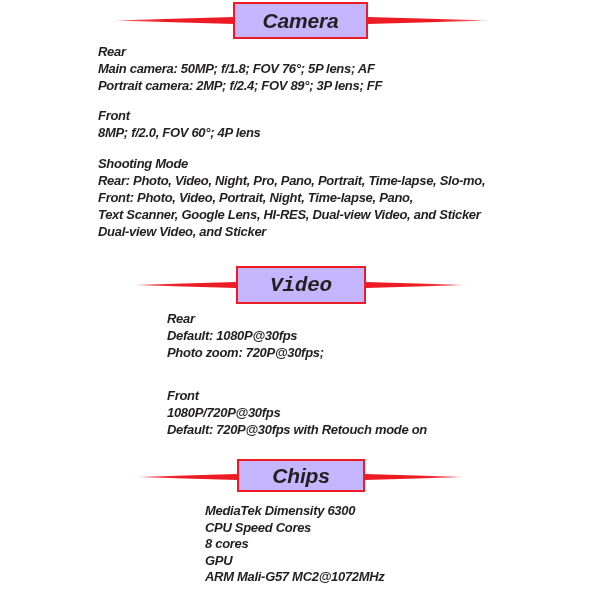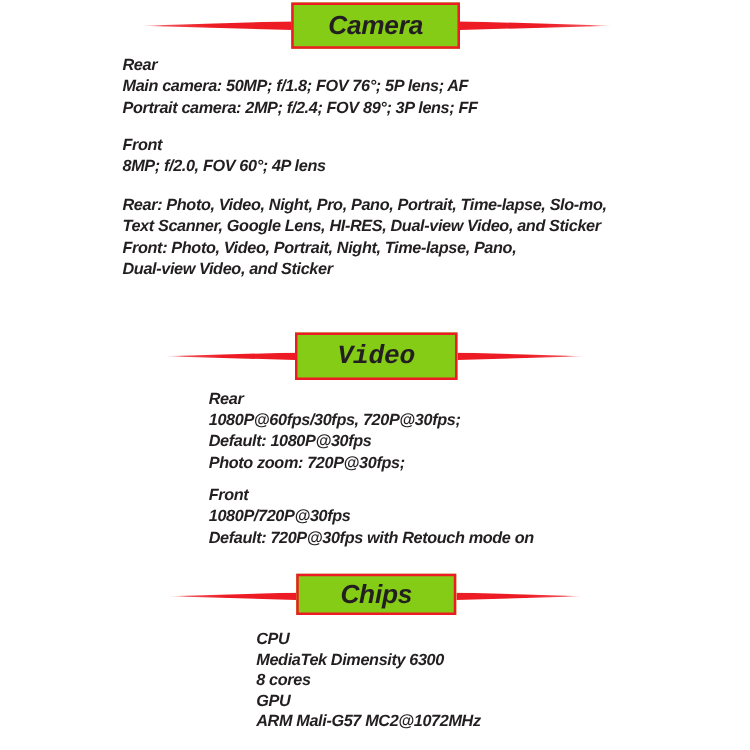--- a/index.html
+++ b/index.html
@@ -4,21 +4,21 @@
 <style>
   :root { --accent:#ed1c24; --text:#231f20; --background:#ffffff; }
   html,body { margin:0; padding:0; }
   .page {
     position:relative; width:600px; height:600px;
     background:var(--background); overflow:hidden;
     font-family:"Liberation Sans", sans-serif;
     font-style:italic; font-weight:bold; color:var(--text);
   }
   .hdr-box {
-    position:absolute; background:#84cc16;
+    position:absolute; background:#c4b5fd;
     border:2px solid var(--accent);
     display:flex; align-items:center; justify-content:center;
     box-sizing:border-box; z-index:2;
   }
   .hdr-title { font-size:21px; letter-spacing:-0.2px; }
   .ribbon { position:absolute; z-index:1; }
   .ribbon.left {
     clip-path:polygon(0 50%, 100% 0, 100% 100%);
     background:linear-gradient(to right, rgba(237,28,36,0) 0%, rgba(237,28,36,0.75) 15%, #ed1c24 45%);
   }
@@ -46,52 +46,52 @@
     <div class="spec-line">Main camera: 50MP; f/1.8; FOV 76°; 5P lens; AF</div>
     <div class="spec-line">Portrait camera: 2MP; f/2.4; FOV 89°; 3P lens; FF</div>
   </div>
 
   <div class="group" style="left:98px; top:107px;">
     <div class="spec-heading">Front</div>
     <div class="spec-line">8MP; f/2.0, FOV 60°; 4P lens</div>
   </div>
 
   <div class="group" style="left:98px; top:155px;">
+    <div class="spec-heading">Shooting Mode</div>
     <div class="spec-line">Rear: Photo, Video, Night, Pro, Pano, Portrait, Time-lapse, Slo-mo,</div>
+    <div class="spec-line">Front: Photo, Video, Portrait, Night, Time-lapse, Pano,</div>
     <div class="spec-line">Text Scanner, Google Lens, HI-RES, Dual-view Video, and Sticker</div>
-    <div class="spec-line">Front: Photo, Video, Portrait, Night, Time-lapse, Pano,</div>
     <div class="spec-line">Dual-view Video, and Sticker</div>
   </div>
 
   <div class="ribbon left" style="left:131px; top:282px; width:105px; height:6px;"></div>
   <div class="hdr-box" style="left:236px; top:266px; width:130px; height:38px;font-family:Liberation Mono, monospace;">
     <span class="hdr-title">Video</span>
   </div>
   <div class="ribbon right" style="left:366px; top:282px; width:102px; height:6px;"></div>
 
   <div class="group" style="left:167px; top:310px;">
     <div class="spec-heading">Rear</div>
-    <div class="spec-line">1080P@60fps/30fps, 720P@30fps;</div>
     <div class="spec-line">Default: 1080P@30fps</div>
     <div class="spec-line">Photo zoom: 720P@30fps;</div>
   </div>
 
   <div class="group" style="left:167px; top:387px;">
     <div class="spec-heading">Front</div>
     <div class="spec-line">1080P/720P@30fps</div>
     <div class="spec-line">Default: 720P@30fps with Retouch mode on</div>
   </div>
 
   <div class="ribbon left" style="left:134px; top:474px; width:103px; height:6px;"></div>
   <div class="hdr-box" style="left:237px; top:459px; width:128px; height:33px;">
     <span class="hdr-title">Chips</span>
   </div>
   <div class="ribbon right" style="left:365px; top:474px; width:102px; height:6px;"></div>
 
   <div class="group lh16" style="left:205px; top:503px;">
-    <div class="spec-heading">CPU</div>
     <div class="spec-line">MediaTek Dimensity 6300</div>
+    <div class="spec-heading">CPU Speed Cores</div>
     <div class="spec-line">8 cores</div>
     <div class="spec-heading">GPU</div>
     <div class="spec-line">ARM Mali-G57 MC2@1072MHz</div>
   </div>
 
 </div>
 
 </body></html>

